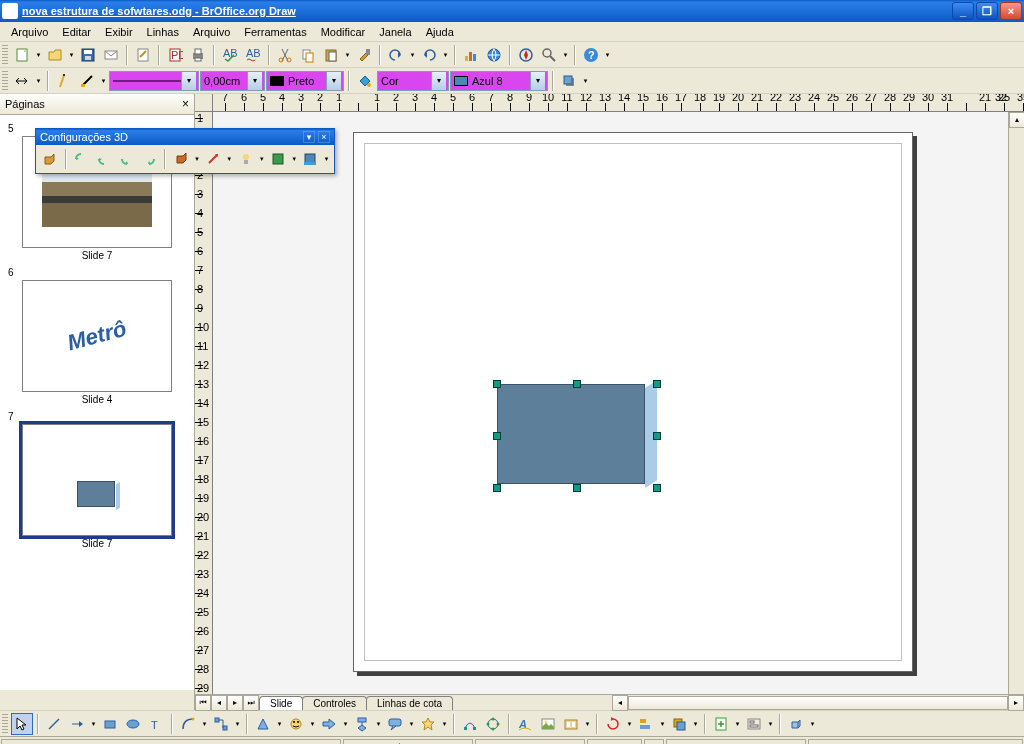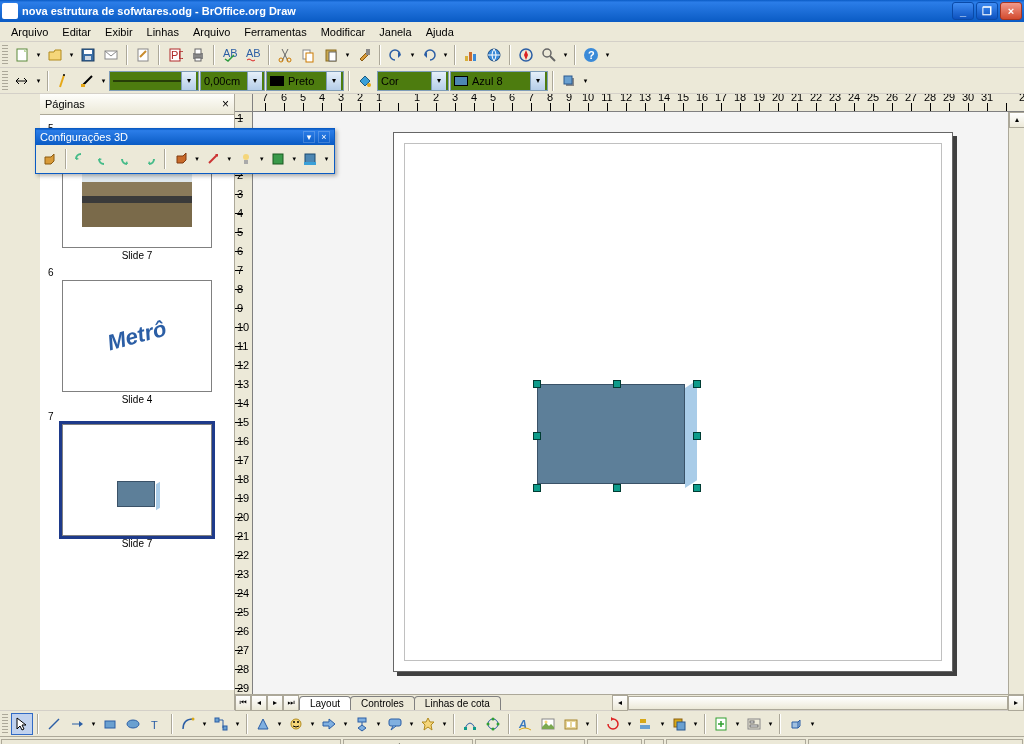--- a/index.html
+++ b/index.html
@@ -1,41 +1,41 @@
 <!DOCTYPE html>
 <html><head>
 <meta charset="utf-8">
 <style>
 * { box-sizing: border-box; margin: 0; padding: 0; font-family: Tahoma, Arial, sans-serif; font-size: 11px; }
 body { background: #ece9d8; width: 1024px; height: 744px; overflow: hidden; position: relative; }
 
 
 .titlebar { background: linear-gradient(to bottom, #0a5bc4, #2b7de8 10%, #0a5bc4); height: 22px; display: flex; align-items: center; padding: 0 2px; color: #fff; }
 .titlebar .icon { width: 16px; height: 16px; background: #fff; border-radius: 2px; margin-right: 4px; display: inline-block; }
-.titlebar .title { flex: 1; font-weight: bold; }
+.titlebar .title { flex: 1; font-weight: bold; text-decoration: underline; }
 .titlebar .winbtns { display: flex; gap: 2px; }
 .winbtn { width: 22px; height: 18px; background: linear-gradient(#3f8cf3,#0d52bf); border: 1px solid #0a4aa8; border-radius: 3px; color: #fff; display: flex; align-items: center; justify-content: center; font-weight: bold; cursor: default; }
 .winbtn.close { background: linear-gradient(#f39a8c,#d34b2e); border-color: #a83520; }
 
 
 .menubar { background: #ece9d8; height: 20px; display: flex; align-items: center; padding: 0 4px; border-bottom: 1px solid #d4d0c8; }
 .menubar .item { padding: 2px 7px; cursor: default; }
 
 
 .toolbar { background: #ece9d8; height: 26px; display: flex; align-items: center; padding: 0 2px; border-bottom: 1px solid #d4d0c8; gap: 1px; }
 .tool { width: 22px; height: 22px; display: flex; align-items: center; justify-content: center; cursor: default; border: 1px solid transparent; }
 .tsep { width: 2px; height: 20px; border-left: 1px solid #aca899; border-right: 1px solid #fff; margin: 0 3px; }
 .tarrow { width: 9px; display: flex; align-items: center; justify-content: center; font-size: 7px; color: #000; }
-.combo { height: 20px; border: 1px solid #7f9db9; background: #4d7c0f; display: flex; align-items: center; padding: 0 16px 0 3px; position: relative; }
+.combo { height: 20px; border: 1px solid #7f9db9; background: #d946ef; display: flex; align-items: center; padding: 0 16px 0 3px; position: relative; }
 .combo::after { content: "▾"; position: absolute; right: 2px; width: 14px; height: 18px; background: linear-gradient(#e6f0fa,#b5cde8); border-left: 1px solid #7f9db9; text-align: center; font-size: 8px; line-height: 18px; }
 .swatch { width: 14px; height: 10px; border: 1px solid #000; margin-right: 4px; }
 .handle { width: 6px; background: repeating-linear-gradient(to bottom, #aca899 0 1px, transparent 1px 3px); height: 20px; margin-right: 2px; }
 
 
-.main { display: flex; height: 616px; padding-left: 40px; }
+.main { display: flex; height: 616px; }
 .sidebar { width: 195px; border-right: 1px solid #aca899; background: #ece9d8; position: relative; }
 .sidehdr { background: linear-gradient(#fefefb,#ece9d8); border-bottom: 1px solid #aca899; padding: 3px 5px; display: flex; align-items: center; }
 .sidehdr .close { margin-left: auto; font-size: 12px; cursor: default; }
 .thumbpane { background: #fff; height: 575px; overflow-y: auto; padding: 8px 4px; }
 .thumbitem { margin-bottom: 6px; }
 .thumbnum { font-size: 10px; margin-left: 4px; }
 .thumb { width: 150px; height: 112px; border: 1px solid #808080; background: #fff; margin: 2px auto 0; display: flex; align-items: center; justify-content: center; position: relative; overflow: hidden; }
 .thumb.selected { outline: 3px solid #1e3a8a; }
 .thumbcap { text-align: center; font-size: 10px; margin-top: 2px; }
 
@@ -516,21 +516,21 @@
       </div>
       <div class="vscroll">
         <div class="sbtn">▴</div>
       </div>
     </div>
     <div class="hscroll">
       <div class="sbtn">⏮</div>
       <div class="sbtn">◂</div>
       <div class="sbtn">▸</div>
       <div class="sbtn">⏭</div>
-      <div class="tab">Layout</div>
+      <div class="tab">Slide</div>
       <div class="tab inactive">Controles</div>
       <div class="tab inactive">Linhas de cota</div>
       <div style="flex:1"></div>
       <div class="sbtn">◂</div>
       <div style="width:380px;height:14px;background:linear-gradient(#fff,#ece9d8);border:1px solid #aca899;"></div>
       <div class="sbtn">▸</div>
     </div>
   </div>
 </div>
 

